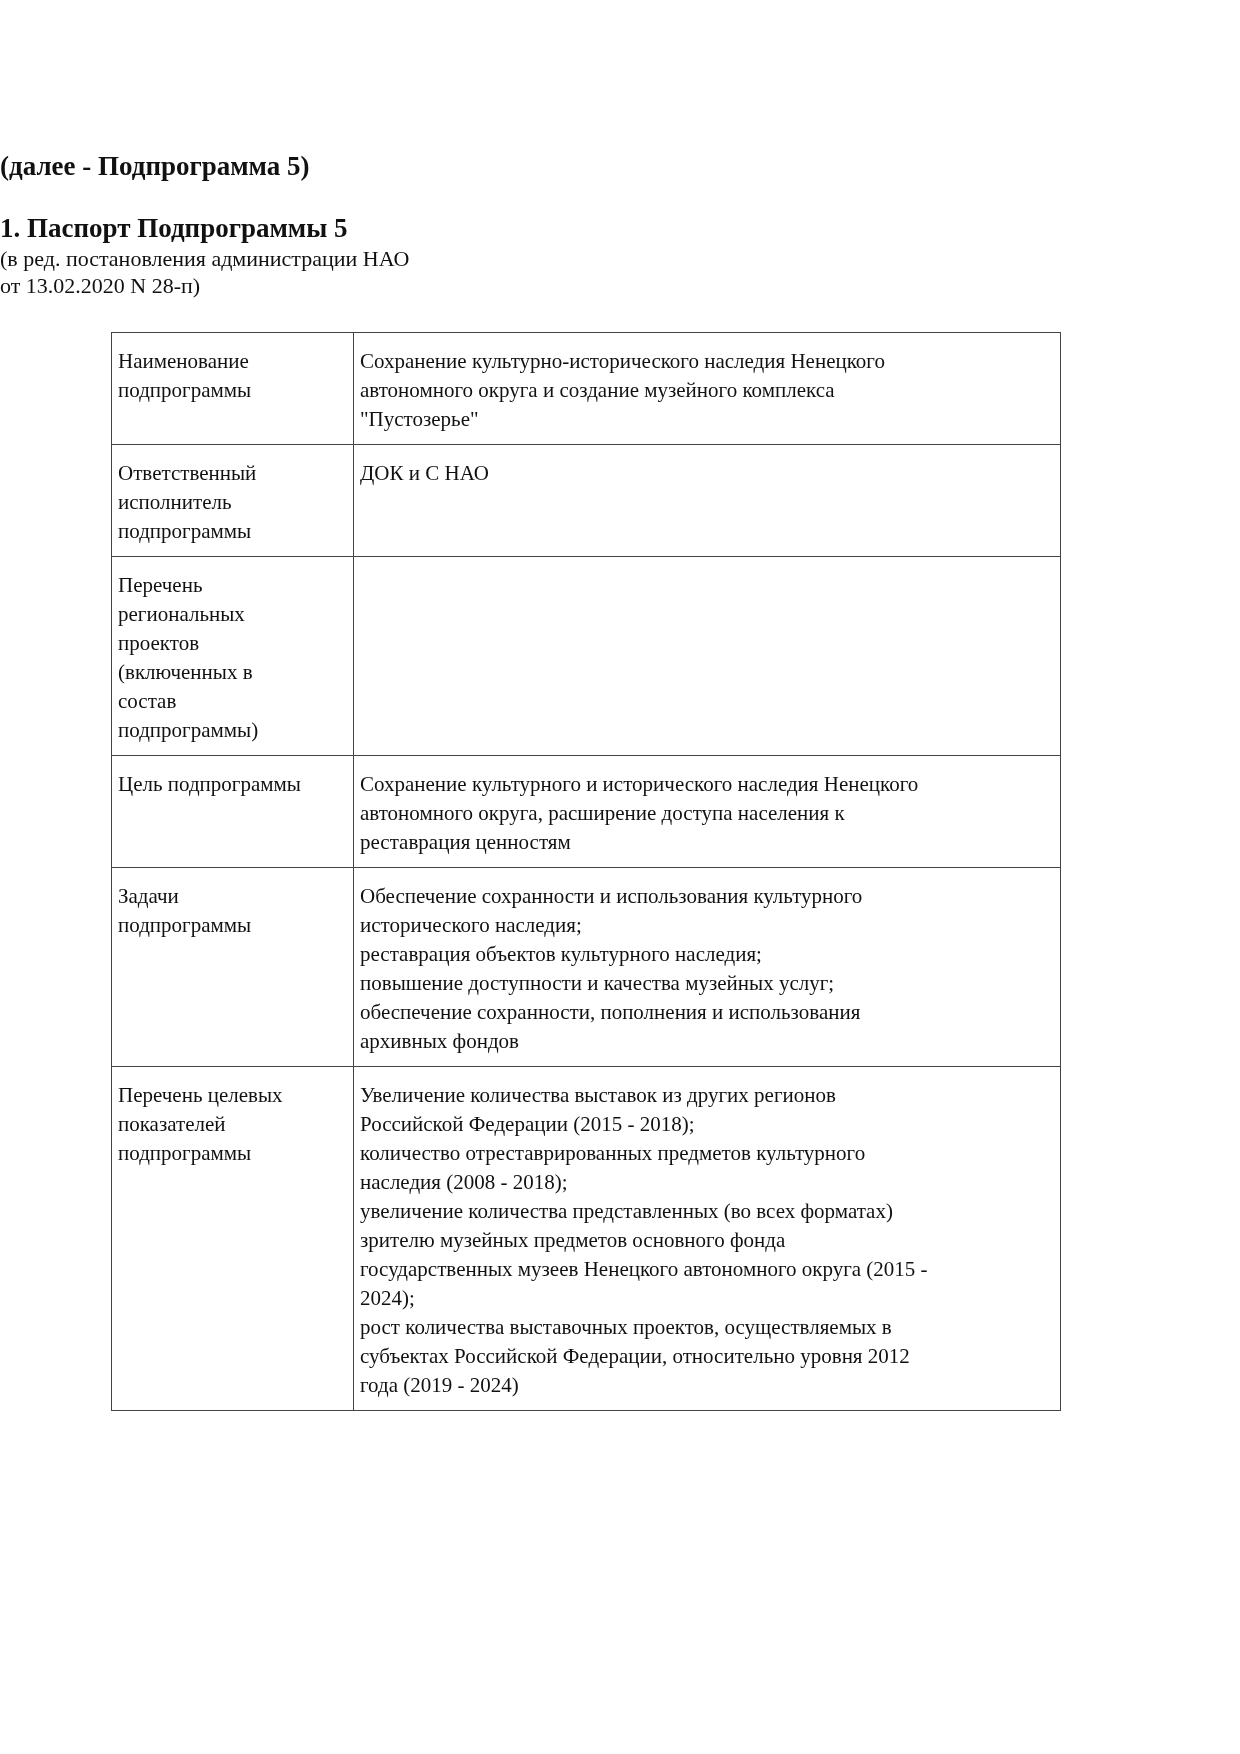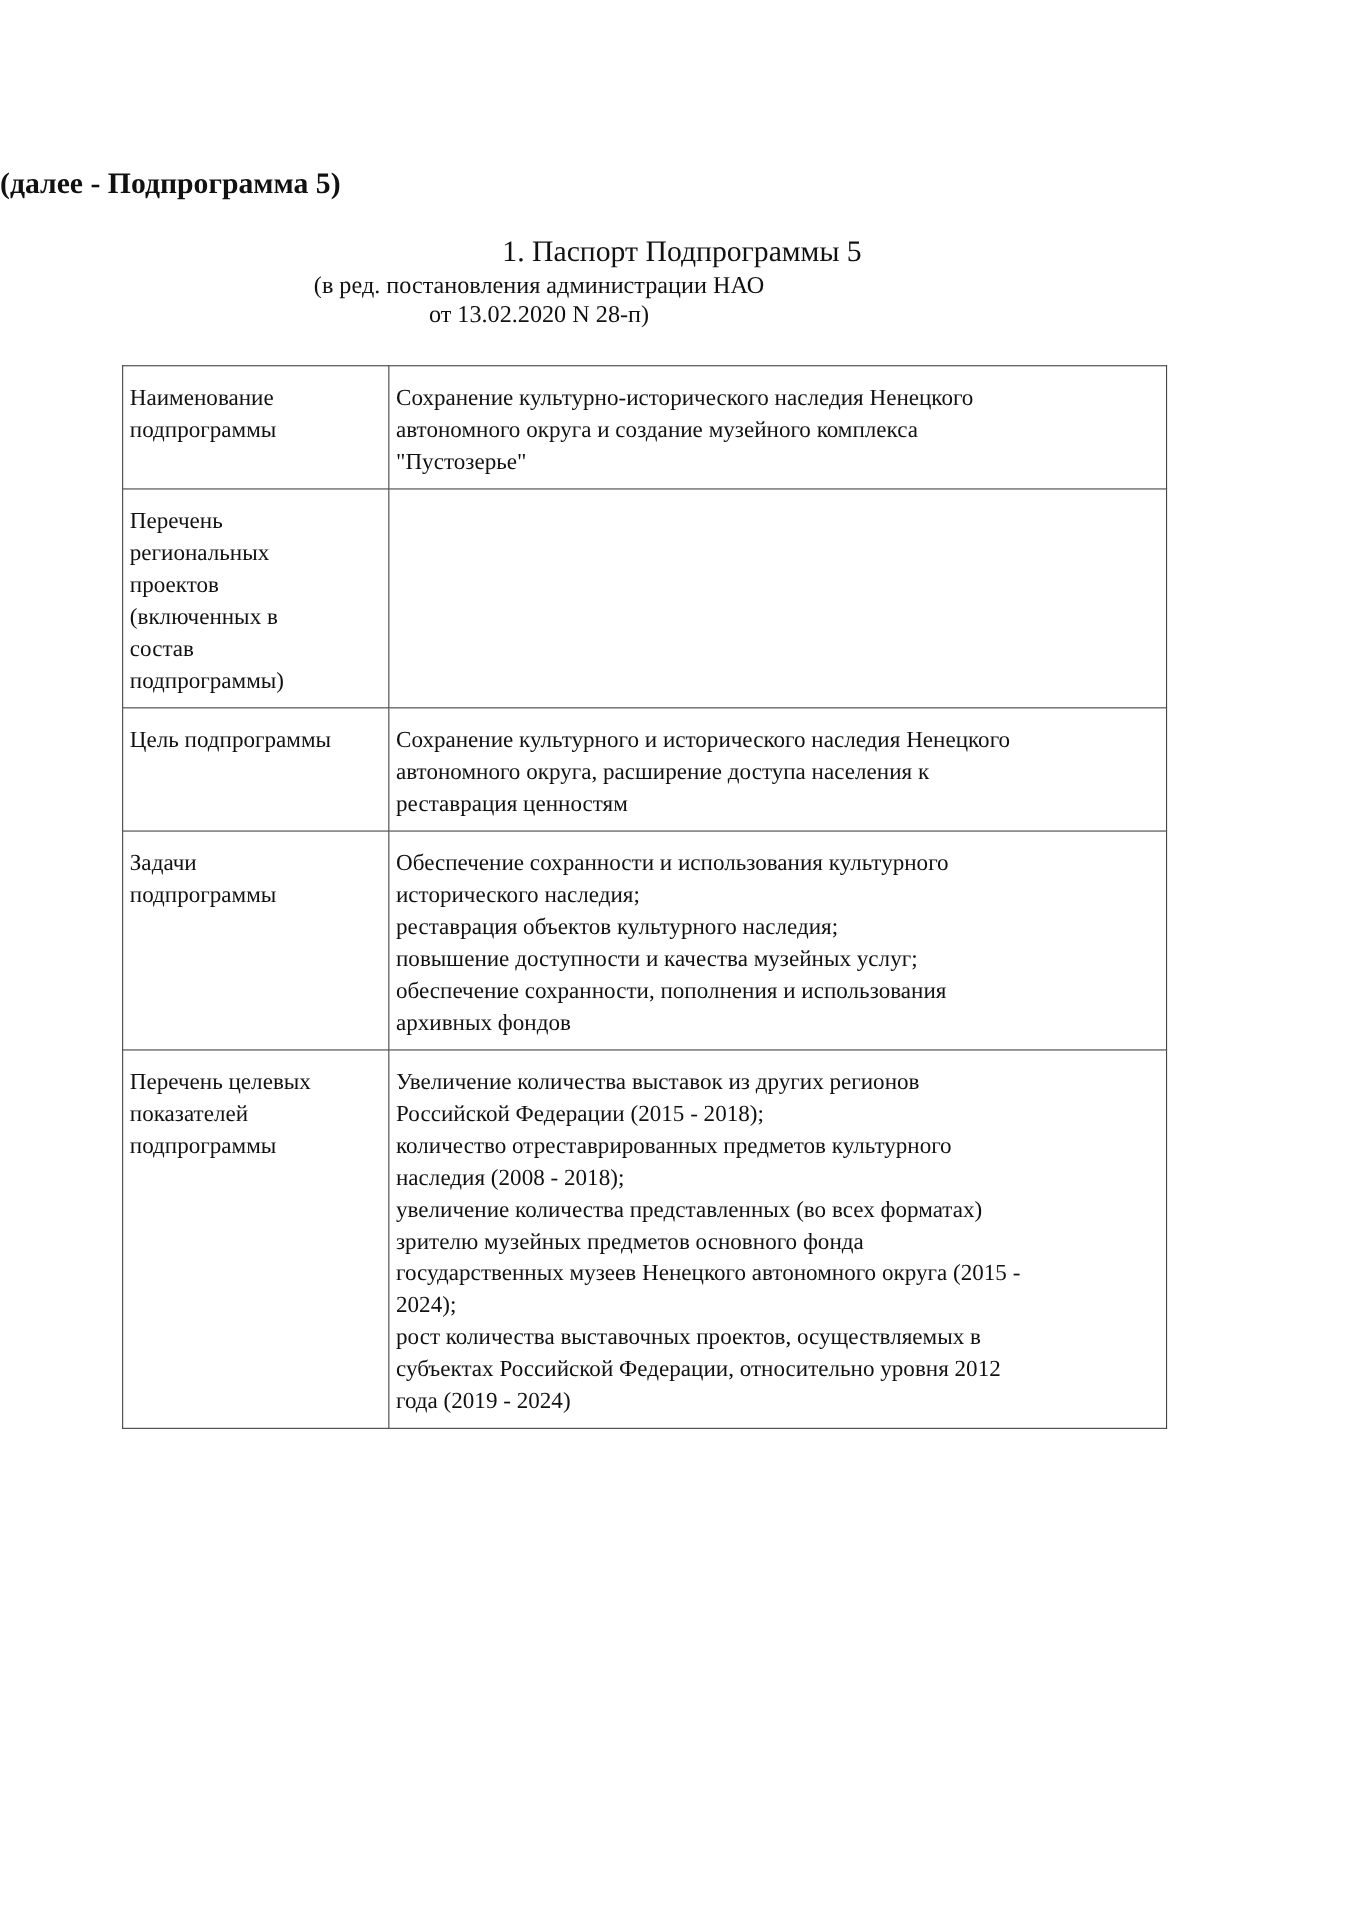--- a/index.html
+++ b/index.html
@@ -23,31 +23,29 @@
       text-align: left;
       font-weight: bold;
       font-size: 27px;
       line-height: 32px;
     }
     .h-passport {
       position: absolute;
       left: 0;
       width: 1240px;
       top: 212px;
-      text-align: center;
-      font-weight: normal;
+      font-weight: bold;
       font-size: 27px;
       line-height: 32px;
     }
     .h-edition {
       position: absolute;
       left: 0;
       width: 980px;
       top: 245px;
-      text-align: center;
       font-size: 22px;
       line-height: 27px;
     }
     .passport-table {
       position: absolute;
       left: 111px;
       top: 332px;
       width: 950px;
       border-collapse: collapse;
       table-layout: fixed;
@@ -84,20 +82,30 @@
   <tbody id="passport-body">
     <tr style="height:108px">
       <td class="label-cell">
           <span class="line">Наименование</span>
           <span class="line">подпрограммы</span>
         </td>
       <td>
           <span class="line">Сохранение культурно-исторического наследия Ненецкого</span>
           <span class="line">автономного округа и создание музейного комплекса</span>
           <span class="line">"Пустозерье"</span>
+        </td>
+    </tr>
+    <tr style="height:108px">
+      <td class="label-cell">
+          <span class="line">Ответственный</span>
+          <span class="line">исполнитель</span>
+          <span class="line">подпрограммы</span>
+        </td>
+      <td>
+          <span class="line">ДОК и С НАО</span>
         </td>
     </tr>
     <tr style="height:194px">
       <td class="label-cell">
           <span class="line">Перечень</span>
           <span class="line">региональных</span>
           <span class="line">проектов</span>
           <span class="line">(включенных в</span>
           <span class="line">состав</span>
           <span class="line">подпрограммы)</span>

